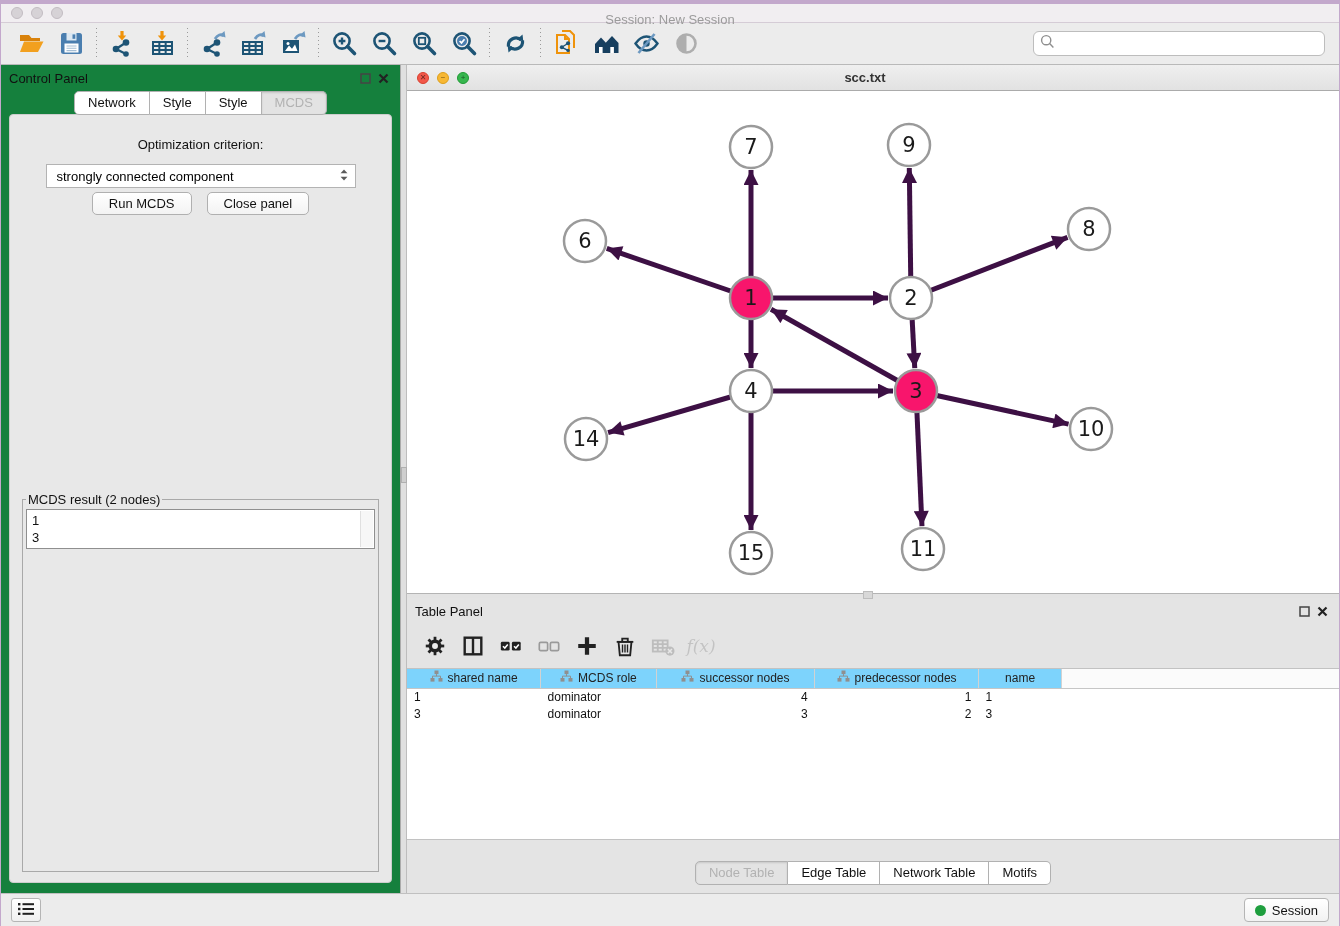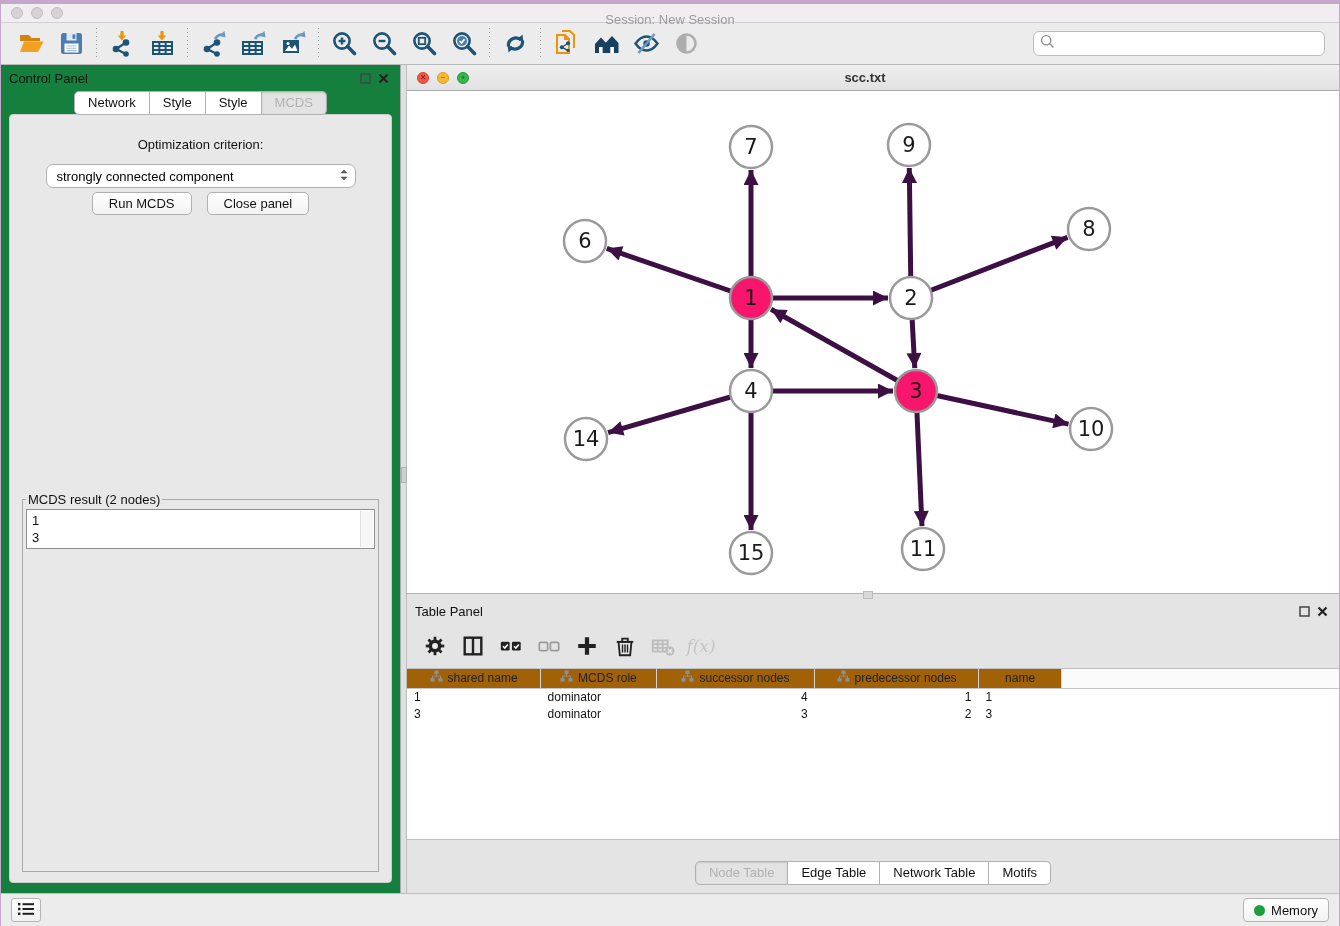--- a/index.html
+++ b/index.html
@@ -38,21 +38,21 @@
   .ph-btn { width:18px; height:18px; display:flex; align-items:center; justify-content:center; background:transparent; border:none; cursor:pointer; }
 
   .tabgroup { display:flex; justify-content:center; flex:0 0 auto; position:relative; z-index:2; }
   .tab { background:#fff; border:1px solid #b1b1b1; border-left:none; padding:3px 13px 4px; font-size:13px; color:#111; cursor:pointer; white-space:nowrap; }
   .tab:first-child { border-left:1px solid #b1b1b1; border-radius:5px 0 0 5px; }
   .tab:last-child { border-radius:0 5px 5px 0; }
   .tab.selected { background:#e3e3e3; color:#b2b2b2; box-shadow:inset 0 1px 2px rgba(0,0,0,.12); }
 
   .cp-content { flex:1; margin:-1px 8px 10px; border:1px solid #cdcdcd; border-radius:4px; background:#e8e8e8; display:flex; flex-direction:column; padding:14px 12px 10px; min-height:0;justify-content:flex-end; }
   .opt-label { text-align:center; font-size:13px; color:#111; margin-top:8px; }
-  .cp-select { margin:12px auto 0; width:310px; height:24px; background:#fff; border:1px solid #b3b3b3; border-radius:7px; display:flex; align-items:center; padding:0 4px 0 10px; font-size:13px; cursor:pointer; }
+  .cp-select { margin:12px auto 0; width:310px; height:24px; background:#fff; border:1px solid #b3b3b3; border-radius:0; display:flex; align-items:center; padding:0 4px 0 10px; font-size:13px; cursor:pointer; }
   .cp-select .sel-label { flex:1; }
   .btn-row { display:flex; justify-content:center; gap:15px; margin-top:4px; }
   .mac-btn { height:23px; padding:0 16px; background:linear-gradient(#ffffff,#f3f3f3); border:1px solid #b0b0b0; border-radius:5px; font-size:13px; color:#111; cursor:pointer; }
 
   fieldset.result { margin-top:auto; height:380px; border:1px solid #a9a9a9; padding:2px 3px 3px; background:transparent; }
   fieldset.result legend { font-size:13px; color:#111; padding:0 2px; margin-left:0; }
   .result-box { position:relative; height:100%; background:#fff; border:1px solid #8f8f8f; overflow:hidden; }
   .result-text { font-size:13px; color:#111; padding:2px 5px; line-height:17px; white-space:pre-line; }
   .result-scroll { position:absolute; top:1px; right:1px; bottom:1px; width:13px; background:#f7f7f7; border-left:1px solid #e0e0e0; }
 
@@ -73,21 +73,21 @@
   
   .table-panel { flex:1; background:#e4e4e4; display:flex; flex-direction:column; min-height:0; }
   .tp-toolbar { height:44px; display:flex; align-items:center; padding:0 10px; gap:2px; flex:0 0 auto; }
   .tp-btn { width:36px; height:34px; display:flex; align-items:center; justify-content:center; background:transparent; border:none; cursor:pointer; }
   .tp-btn svg { width:24px; height:24px; }
   .tp-btn.disabled { opacity:.45; cursor:default; }
   .fx-glyph { font-family:"DejaVu Serif", serif; font-style:italic; font-size:17px; color:#9d9d9d; }
 
   .table-wrap { height:172px; background:#fff; border-top:1px solid #c2c2c2; border-bottom:1px solid #c2c2c2; overflow:hidden; flex:0 0 auto; }
   table.node-table { border-collapse:collapse; margin-left:0; table-layout:fixed; }
-  table.node-table th { height:19px; background:#a16207; border-bottom:1px solid #c6c6c6; border-right:1px solid #d2d2d2; font-size:12px; font-weight:normal; color:#222; text-align:center; position:relative; padding:0 4px; white-space:nowrap; overflow:hidden; }
+  table.node-table th { height:19px; background:#7dd3fc; border-bottom:1px solid #c6c6c6; border-right:1px solid #d2d2d2; font-size:12px; font-weight:normal; color:#222; text-align:center; position:relative; padding:0 4px; white-space:nowrap; overflow:hidden; }
   table.node-table th .th-inner { display:flex; align-items:center; justify-content:center; gap:5px; }
   table.node-table th.filler { border-right:none; background:#fbfbfb; }
   table.node-table td { height:17px; font-size:12px; color:#111; padding:0 7px; white-space:nowrap; overflow:hidden; }
   td.al { text-align:left; } td.ar { text-align:right; }
 
   .tp-bottom { flex:1; display:flex; align-items:flex-end; justify-content:center; padding-bottom:8px; }
 
   
   .statusbar { height:33px; flex:0 0 auto; background:#ececec; border-top:1px solid #c0c0c0; display:flex; align-items:center; padding:0 10px; }
   .status-left-btn { width:30px; height:24px; background:linear-gradient(#fff,#f0f0f0); border:1px solid #b5b5b5; border-radius:3px; display:flex; align-items:center; justify-content:center; cursor:pointer; }
@@ -602,16 +602,16 @@
               <rect x="5.5" y="1.2" width="11.5" height="2"></rect>
               <rect x="5.5" y="6" width="11.5" height="2"></rect>
               <rect x="5.5" y="10.8" width="11.5" height="2"></rect>
             </g>
           </svg>
       </span>
     </button>
     <span class="sb-spacer"></span>
     <button class="memory-btn">
       <span class="mem-dot"></span>
-      <span>Memory</span>
+      <span>Session</span>
     </button>
   </div>
 </div>
 
 </body></html>

